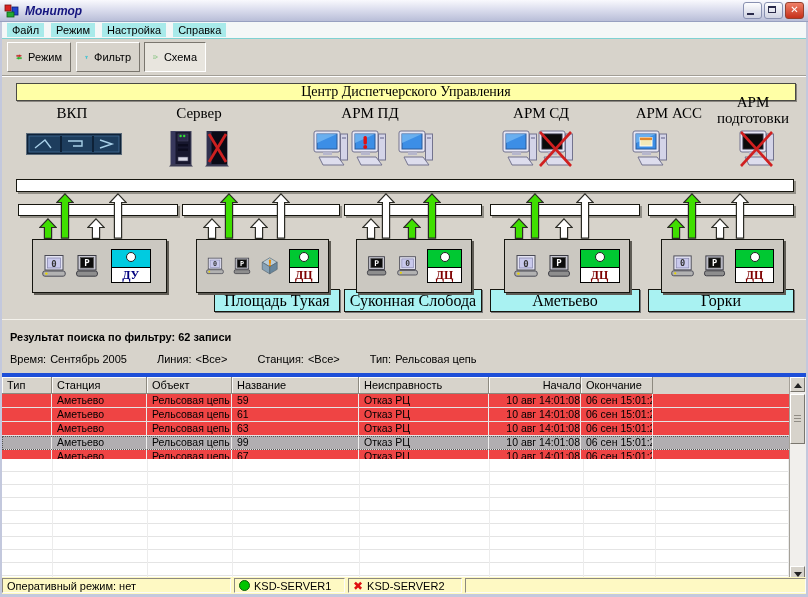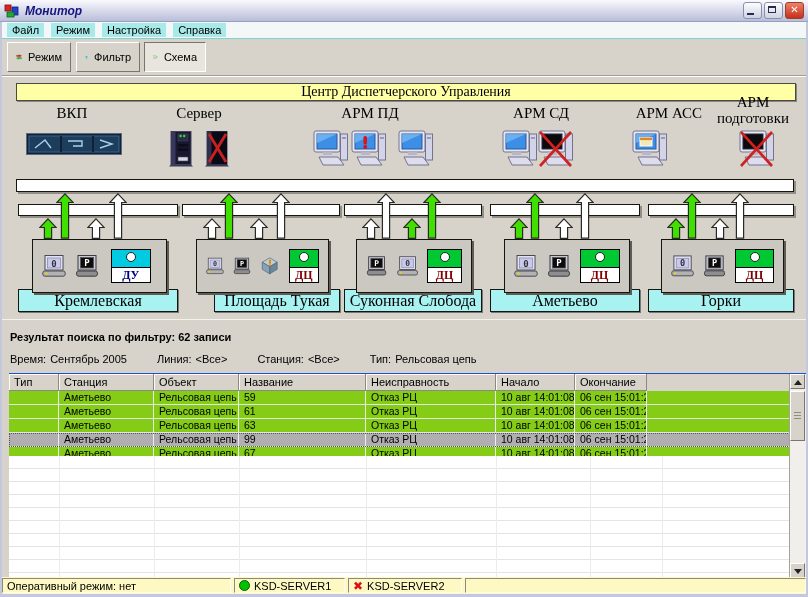--- a/index.html
+++ b/index.html
@@ -57,28 +57,28 @@
     font-family:"Liberation Serif","DejaVu Serif",serif;font-size:16px;border:1.5px solid #15150f;box-shadow:1px 1px 0 #777;}
 
   
   #filterpanel{position:absolute;left:2px;right:2px;top:318px;height:55px;background:#d7d3cb;border-top:1px solid #8d897f;box-shadow:inset 0 1px 0 #f4f2ec;}
   .filter-result{position:absolute;left:8px;top:12px;font-weight:bold;}
   .filter-criteria{position:absolute;left:8px;top:34px;display:flex;}
   .crit{margin-right:26px;}
   .crit span{margin-right:4px;}
 
   
-  #etable{position:absolute;left:9px;right:2px;top:373px;height:204px;background:#84cc16;border-top:1px solid #1d4ed8;}
+  #etable{position:absolute;left:2px;right:2px;top:373px;height:204px;background:#ef4444;border-top:4px solid #1d4ed8;}
   .thead{display:flex;height:17px;background:#d7d3cb;}
   .th{box-sizing:border-box;height:17px;line-height:16px;padding-left:5px;overflow:hidden;white-space:nowrap;
     box-shadow:inset -1px -1px 0 #8d897f, inset 1px 1px 0 #fcfbf8;cursor:default;}
   .trow{display:flex;height:13px;line-height:12px;font-size:10.5px;border-bottom:1px solid #e4e4e4;box-sizing:content-box;cursor:default;}
   .td{box-sizing:border-box;padding-left:5px;overflow:hidden;white-space:nowrap;border-right:1px solid #ececec;}
   .trow.selected{background:#b1aeb1;outline:1px dotted #555;outline-offset:-1px;}
-  .c0{width:50px;} .c1{width:95px;} .c2{width:85px;} .c3{width:127px;} .c4{width:130px;} .c5{width:79px;} .c6{width:72px;} .c7{flex:1;}
+  .c0{width:50px;} .c1{width:95px;} .c2{width:85px;} .c3{width:127px;} .c4{width:130px;} .c5{width:92px;text-align:right;} .c6{width:72px;} .c7{flex:1;}
   .empty-grid{position:absolute;left:0;right:16px;top:82px;bottom:0;background:repeating-linear-gradient(180deg,#fff 0 12px,#e4e4e4 12px 13px);}
   .vline{position:absolute;top:0;bottom:0;width:1px;background:#ececec;}
 
   
   .vscroll{position:absolute;right:0;top:0;bottom:0;width:16px;background:#f1efec;border-left:1px solid #a5a199;}
   .sbtn{position:absolute;left:0;width:15px;height:15px;background:#d7d3cb;border:1px solid;border-color:#fff #7a766e #7a766e #fff;box-sizing:border-box;}
   .sbtn.up{top:0;} .sbtn.down{bottom:0;}
   .tri-up{position:absolute;left:3px;top:5px;width:0;height:0;border-left:4px solid transparent;border-right:4px solid transparent;border-bottom:5px solid #222;}
   .tri-down{position:absolute;left:3px;top:5px;width:0;height:0;border-left:4px solid transparent;border-right:4px solid transparent;border-top:5px solid #222;}
   .sthumb{position:absolute;left:0;top:17px;width:15px;height:50px;background:#d7d3cb;border:1px solid;border-color:#fff #7a766e #7a766e #fff;box-sizing:border-box;}
@@ -310,21 +310,20 @@
         <svg width="24" height="22">
             <use href="#sym-tp"></use>
           </svg>
         <div class="unit" style="margin-right:6px;">
           <div class="unit-top" style="background: rgb(0, 203, 224);">
               <span class="unit-circle"></span>
             </div>
           <div class="unit-label" style="color: rgb(0, 0, 127);">ДУ</div>
         </div>
       </div>
-      <div class="namebox" style="background: rgb(169, 242, 242);">Кремлевская</div>
     </div>
 
     <div class="station" style="left:180px;width:158px;">
       <div class="segbus"></div>
       <svg class="arrow short a1" width="18" height="21">
           <use href="#sym-arrow-short" fill="#ffffff"></use>
         </svg>
       <svg class="arrow tall a2" width="18" height="46">
           <use href="#sym-arrow-tall" fill="#3fdf00"></use>
         </svg>

